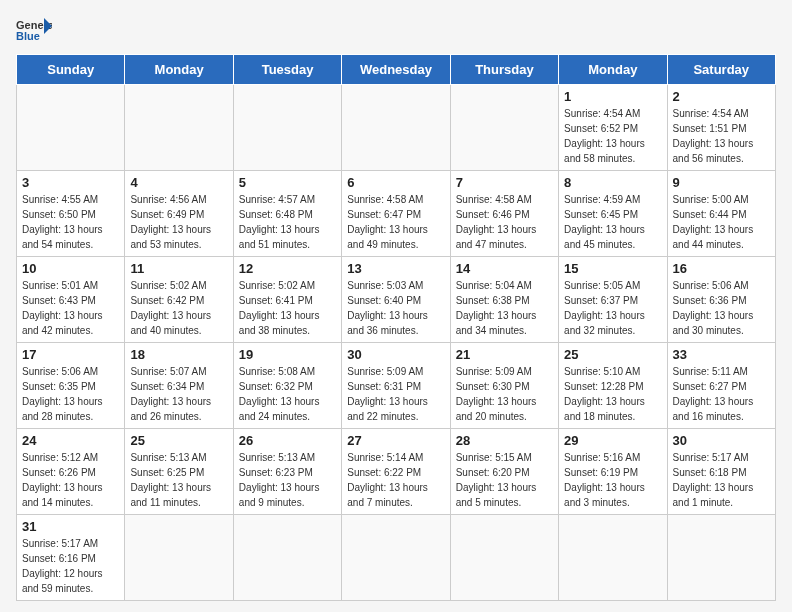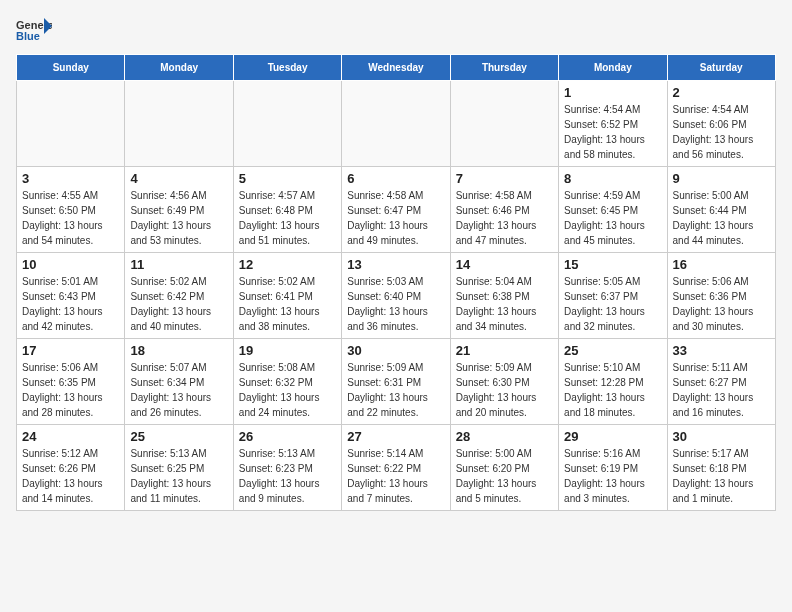--- a/index.html
+++ b/index.html
@@ -41,21 +41,21 @@
     table {
       width: 100%;
       border-collapse: collapse;
       background: white;
     }
     th {
       background: #2a6bbd;
       color: white;
       text-align: center;
       padding: 7px 4px;
-      font-size: 10px;
+      font-size: 13px;
       font-weight: bold;
       border: 1px solid #fff;
     }
     td {
       border: 1px solid #ccc;
       vertical-align: top;
       padding: 4px 5px;
       font-size: 10.5px;
       color: #222;
       min-height: 72px;
@@ -122,21 +122,21 @@
         <td class="empty"></td>
         <td>
           <span class="day-number">1</span>
           <div class="day-info">Sunrise: 4:54 AM
 Sunset: 6:52 PM
 Daylight: 13 hours and 58 minutes.</div>
         </td>
         <td>
           <span class="day-number">2</span>
           <div class="day-info">Sunrise: 4:54 AM
-Sunset: 6:06 PM
+Sunset: 1:51 PM
 Daylight: 13 hours and 56 minutes.</div>
         </td>
       </tr>
       <tr>
         <td>
           <span class="day-number">3</span>
           <div class="day-info">Sunrise: 4:55 AM
 Sunset: 6:50 PM
 Daylight: 13 hours and 54 minutes.</div>
         </td>
@@ -285,31 +285,45 @@
 Daylight: 13 hours and 9 minutes.</div>
         </td>
         <td>
           <span class="day-number">27</span>
           <div class="day-info">Sunrise: 5:14 AM
 Sunset: 6:22 PM
 Daylight: 13 hours and 7 minutes.</div>
         </td>
         <td>
           <span class="day-number">28</span>
-          <div class="day-info">Sunrise: 5:00 AM
+          <div class="day-info">Sunrise: 5:15 AM
 Sunset: 6:20 PM
 Daylight: 13 hours and 5 minutes.</div>
         </td>
         <td>
           <span class="day-number">29</span>
           <div class="day-info">Sunrise: 5:16 AM
 Sunset: 6:19 PM
 Daylight: 13 hours and 3 minutes.</div>
         </td>
         <td>
           <span class="day-number">30</span>
           <div class="day-info">Sunrise: 5:17 AM
 Sunset: 6:18 PM
 Daylight: 13 hours and 1 minute.</div>
         </td>
       </tr>
+      <tr>
+        <td>
+          <span class="day-number">31</span>
+          <div class="day-info">Sunrise: 5:17 AM
+Sunset: 6:16 PM
+Daylight: 12 hours and 59 minutes.</div>
+        </td>
+        <td class="empty"></td>
+        <td class="empty"></td>
+        <td class="empty"></td>
+        <td class="empty"></td>
+        <td class="empty"></td>
+        <td class="empty"></td>
+      </tr>
     </tbody>
 </table>
 
 </body></html>

